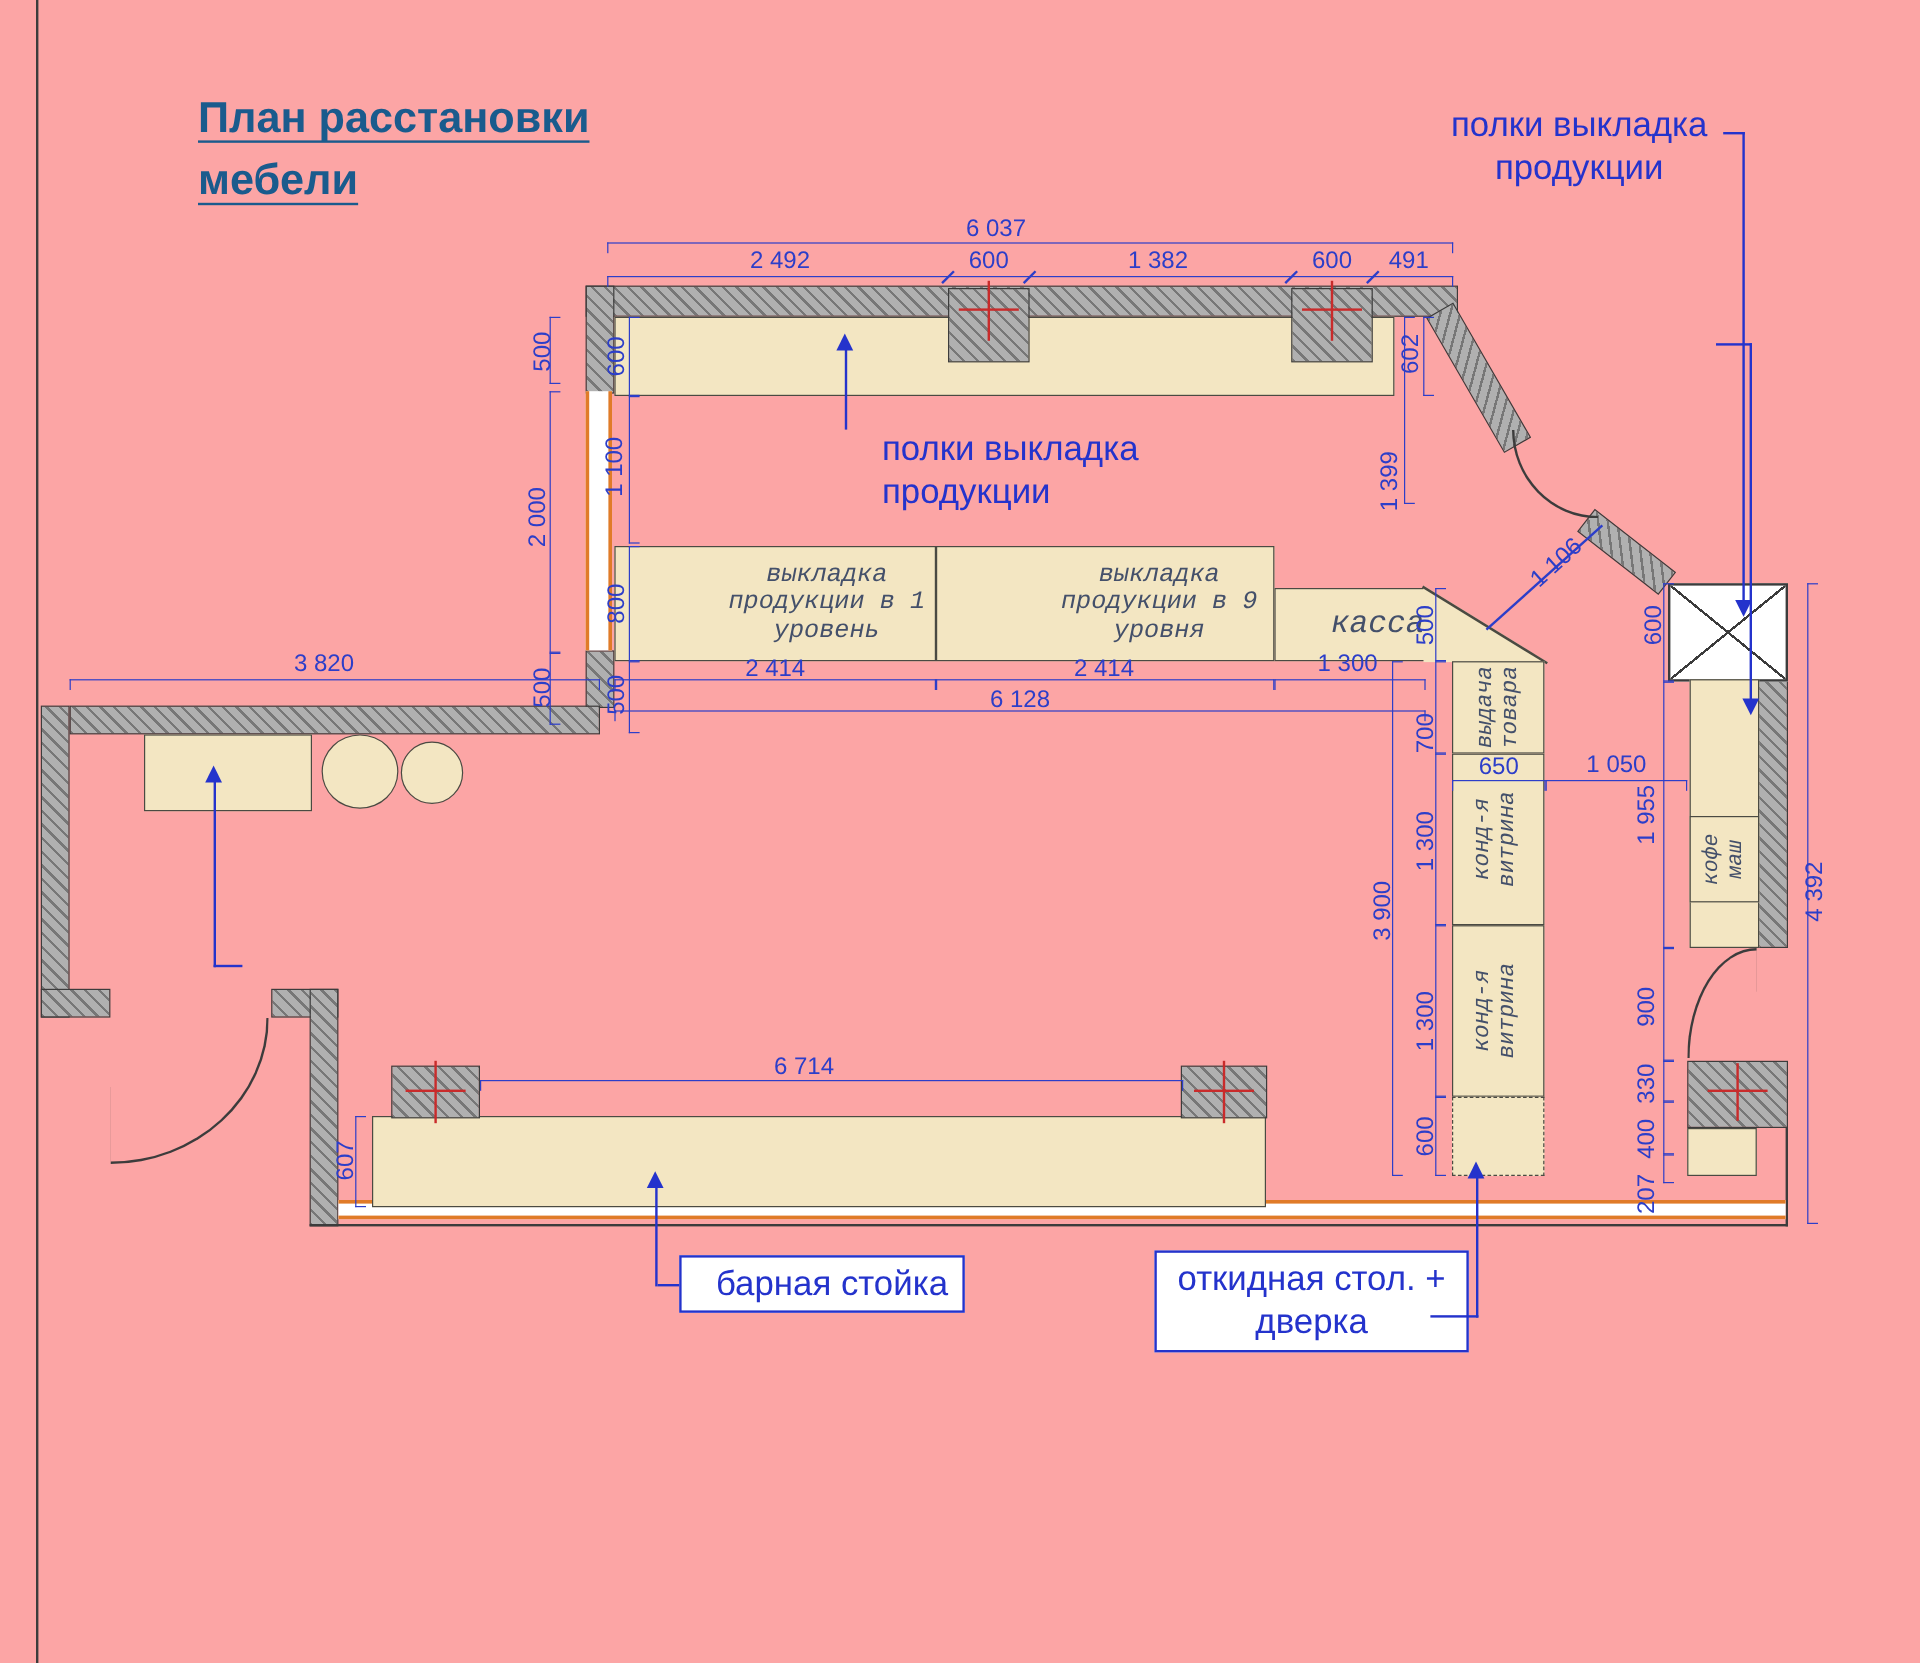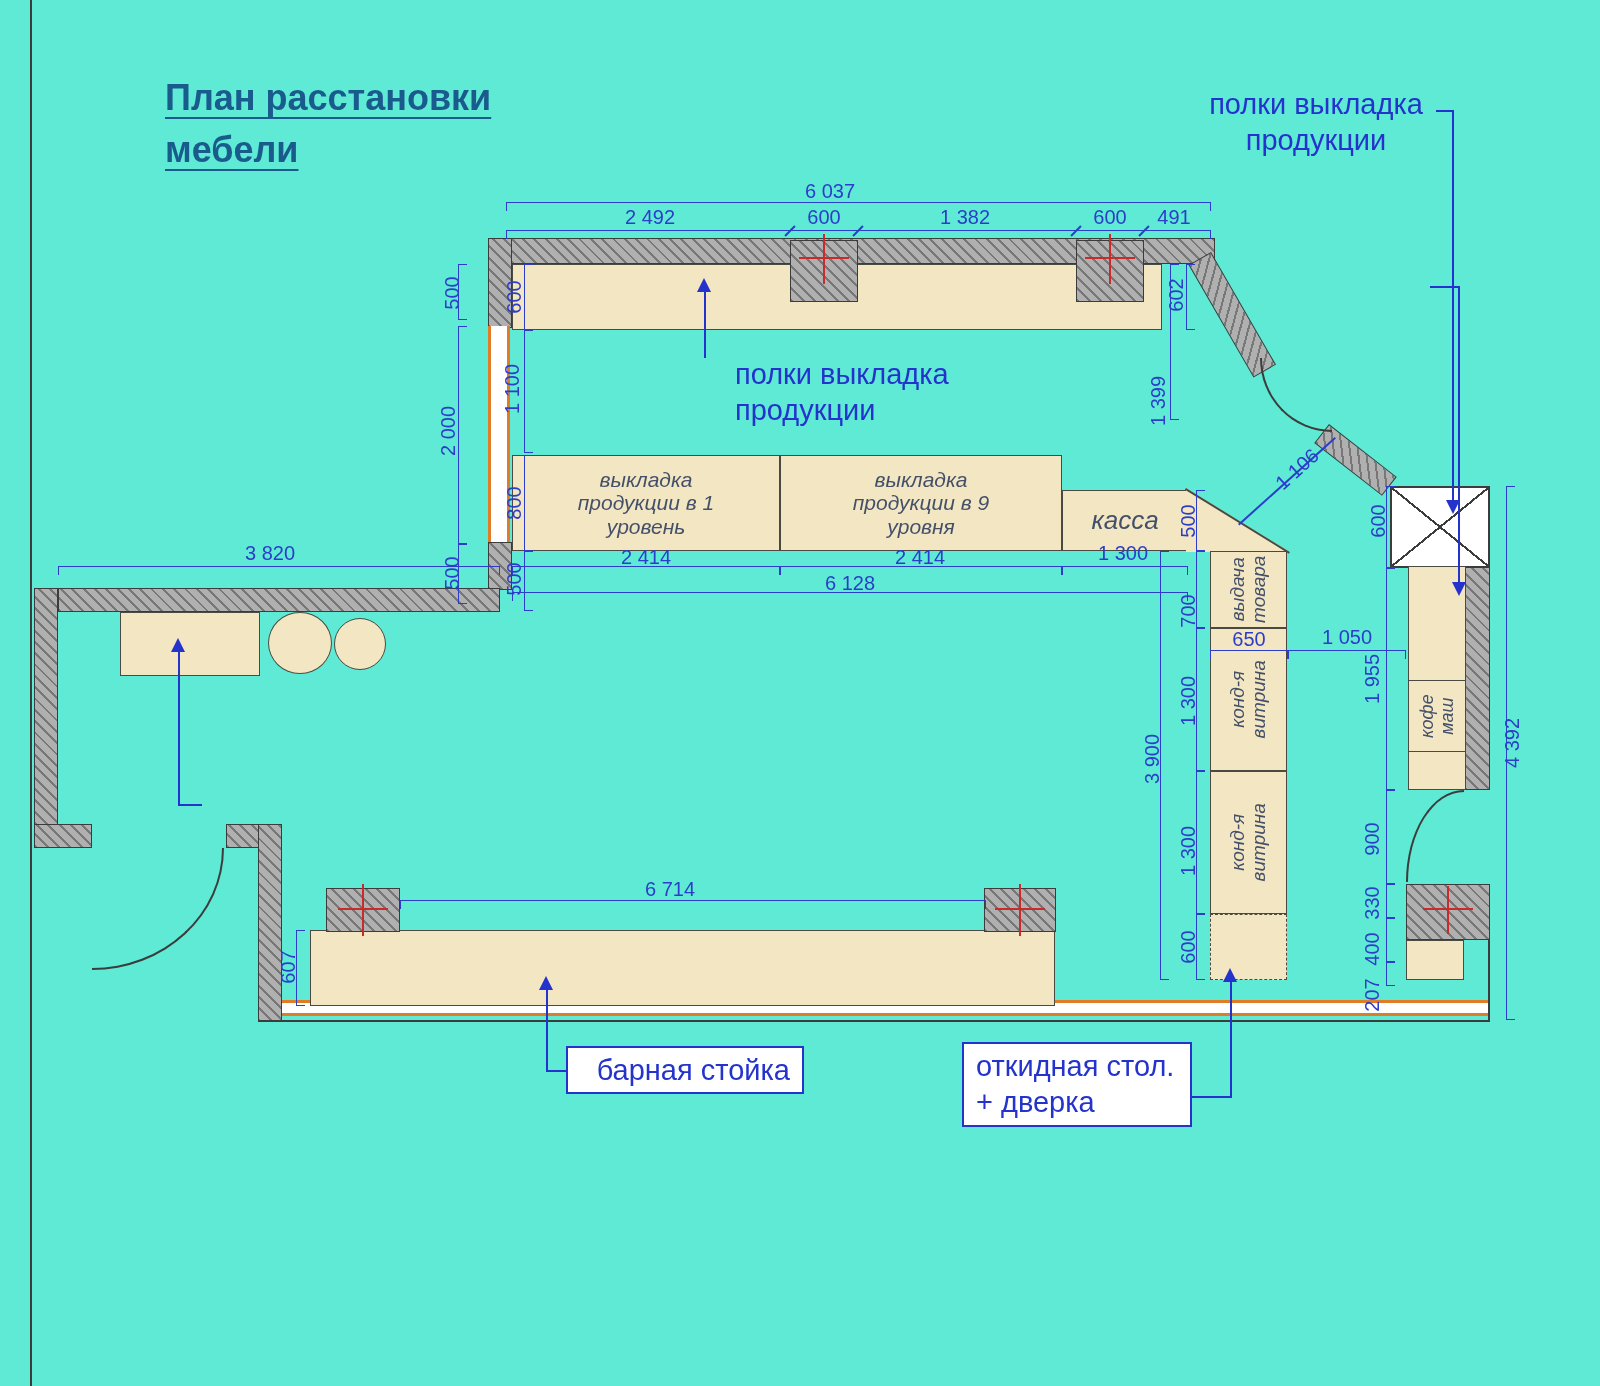--- a/index.html
+++ b/index.html
@@ -1,37 +1,37 @@
 <!DOCTYPE html>
 <html><head>
 <meta charset="utf-8">
 <style>
   * { margin:0; padding:0; box-sizing:border-box; }
   html,body { background:#ffffff; }
   body { font-family:"Liberation Sans", sans-serif; }
-  .sheet { position:relative; width:1600px; height:1386px; background:#5eead4; overflow:hidden; }
+  .sheet { position:relative; width:1600px; height:1386px; background:#fca5a5; overflow:hidden; }
   .abs { position:absolute; }
 
   
   .wall { position:absolute; background:repeating-linear-gradient(45deg,#777 0 2px,#b0b0b0 2px 8px); border:1px solid #3c3c3c; }
   .thinline { position:absolute; background:#3c3c3c; }
 
   
   .window-v { position:absolute; background:#fff; border-left:3px solid #e07b28; border-right:3px solid #e07b28; }
   .window-h { position:absolute; background:#fff; border-top:3px solid #e07b28; border-bottom:3px solid #e07b28; }
 
   
   .arc { position:absolute; }
   .arc-brr { border-right:2px solid #3c3c3c; border-bottom:2px solid #3c3c3c; border-bottom-right-radius:100% 100%; }
   .arc-bll { border-left:2px solid #3c3c3c; border-bottom:2px solid #3c3c3c; border-bottom-left-radius:100% 100%; }
   .arc-tl  { border-left:2px solid #3c3c3c; border-top:2px solid #3c3c3c; border-top-left-radius:100% 100%; }
 
   
   .furn { position:absolute; background:#f3e6c2; border:1.5px solid #4a4a42; }
-  .furn.flexc { display:flex; align-items:center; justify-content:center; }
+  .furn.flexc { display:flex; align-items:center; justify-content:flex-end;font-family:Liberation Mono, monospace; }
   .furn-label { color:#44506a; font-style:italic; text-align:center; line-height:1.12; font-size:21px; }
   .rot90 { transform:rotate(-90deg); }
   .circle { position:absolute; background:#f3e6c2; border:1.5px solid #4a4a42; border-radius:50%; }
 
   
   .xsquare { position:absolute; border:2px solid #3c3c3c; background-color:#fff;
     background-image:
       linear-gradient(to top right, transparent calc(50% - 1px), #3c3c3c calc(50% - 1px) calc(50% + 1px), transparent calc(50% + 1px)),
       linear-gradient(to bottom right, transparent calc(50% - 1px), #3c3c3c calc(50% - 1px) calc(50% + 1px), transparent calc(50% + 1px)); }
 
@@ -241,18 +241,18 @@
 
   <div class="aline" style="left:178px;top:650px;width:2px;height:156px;"></div>
   <div class="aline" style="left:178px;top:804px;width:24px;height:2px;"></div>
   <div class="ahead" style="left:171px;top:638px;"></div>
 
   <div class="ann ann-box" style="left:566px;top:1046px;width:238px;text-align:right;">барная стойка</div>
   <div class="aline" style="left:548px;top:1070px;width:18px;height:2px;"></div>
   <div class="aline" style="left:546px;top:988px;width:2px;height:84px;"></div>
   <div class="ahead" style="left:539px;top:976px;"></div>
 
-  <div class="ann ann-box" style="left:962px;top:1042px;width:230px;text-align:left;">откидная стол. + дверка</div>
+  <div class="ann ann-box" style="left:962px;top:1042px;width:262px;text-align:center;">откидная стол. + дверка</div>
   <div class="aline" style="left:1192px;top:1096px;width:40px;height:2px;"></div>
   <div class="aline" style="left:1230px;top:980px;width:2px;height:118px;"></div>
   <div class="ahead" style="left:1223px;top:968px;"></div>
 
 </div>
 
 </body></html>

